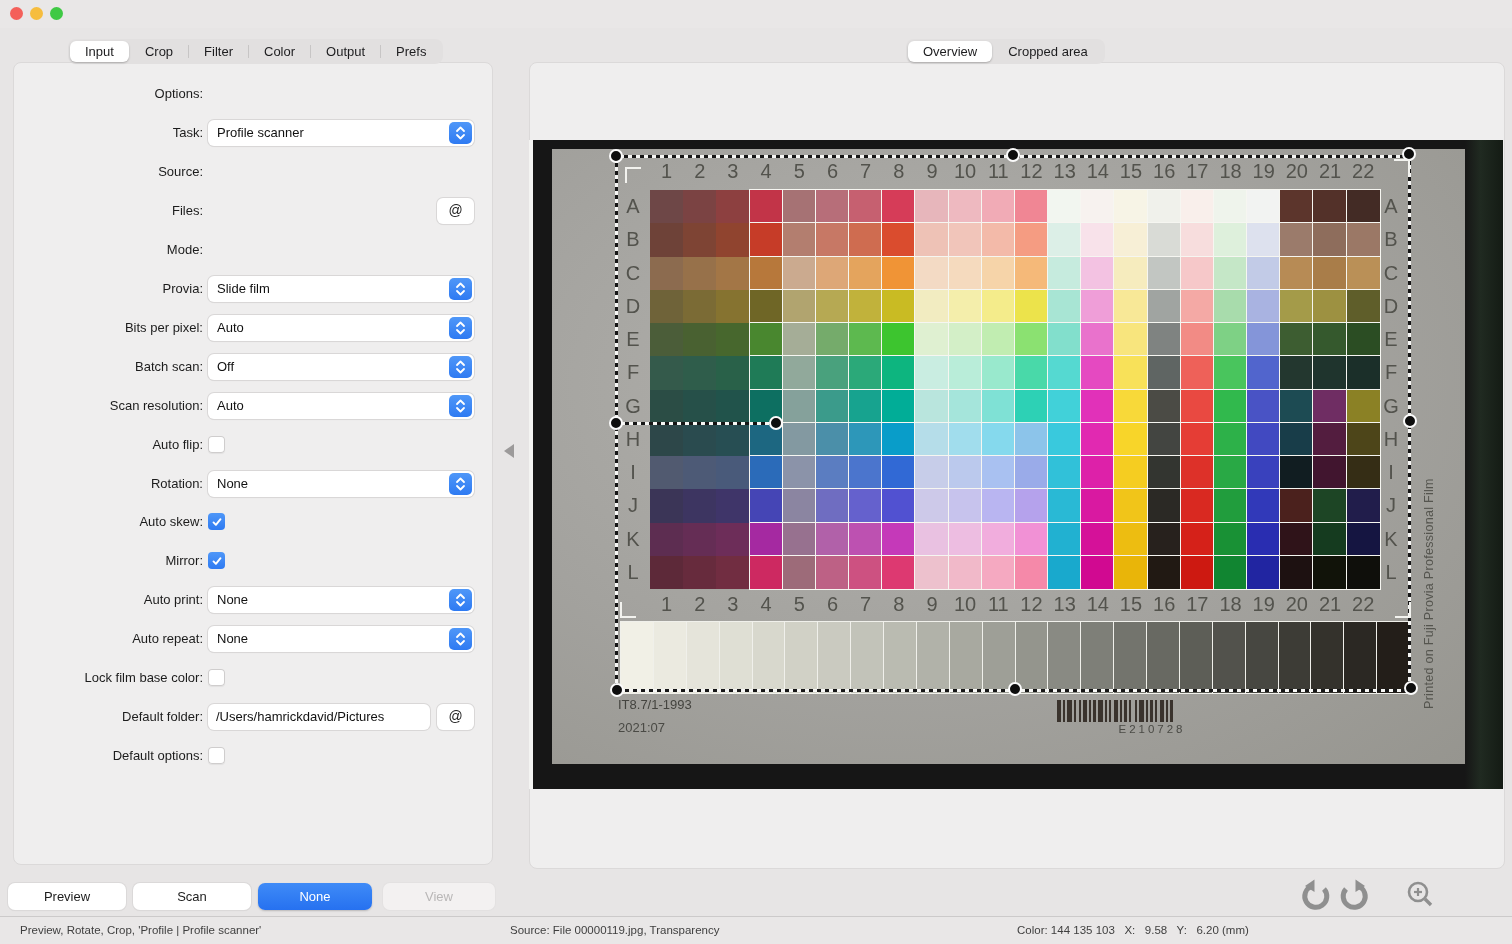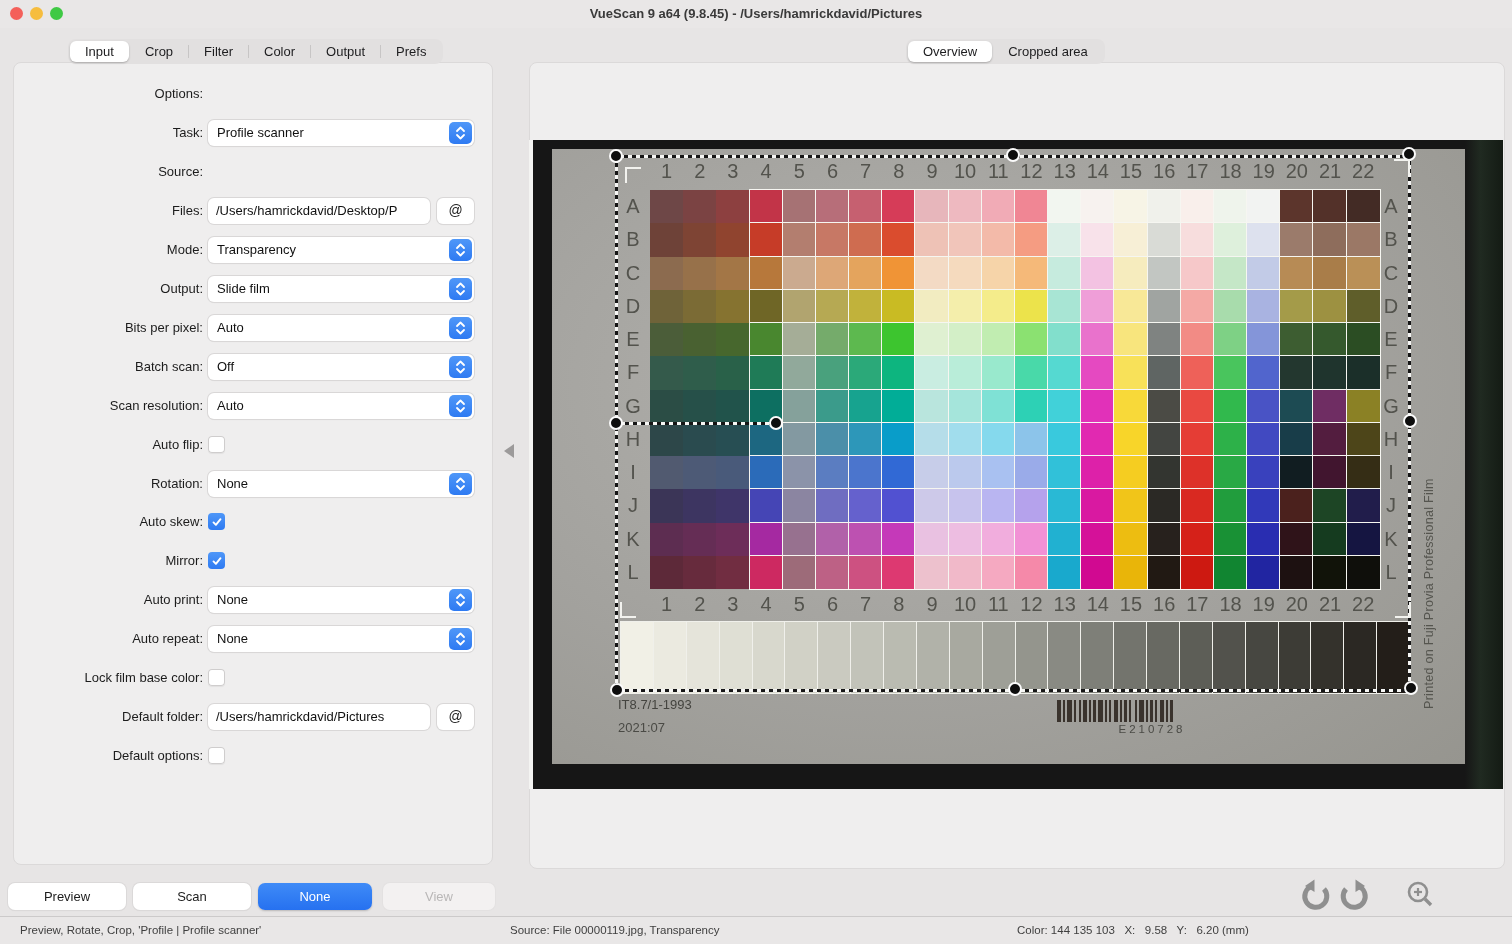--- a/index.html
+++ b/index.html
@@ -81,21 +81,20 @@
   #statusbar { position:absolute; left:0; top:916px; width:1512px; height:28px; background:#e9e7e7; border-top:1px solid #cccaca; }
   #statusbar span { position:absolute; top:7px; font-size:11.5px; color:#3f3f3f; white-space:pre; }
 </style>
 </head>
 <body>
 
 <div class="titlebar">
   <div class="tl-dot tl-red"></div>
   <div class="tl-dot tl-yellow"></div>
   <div class="tl-dot tl-green"></div>
-  <div class="win-title">VueScan 9 a64 (9.8.45) - /Users/hamrickdavid/Pictures</div>
 </div>
 
 <div id="left-panel" class="panel"></div>
 <div id="right-panel" class="panel"></div>
 
 <div id="left-tabs" class="seg">
     <div class="seg-item sel">Input</div>
     <div class="seg-sep" style="visibility: hidden;"></div>
     <div class="seg-item">Crop</div>
     <div class="seg-sep"></div>
@@ -127,39 +126,27 @@
             <path d="M2 10 L5.5 13.5 L9 10" stroke="#fff" stroke-width="1.8" fill="none" stroke-linecap="round" stroke-linejoin="round"></path>
           </svg>
         </div>
       </div>
     </div>
     <div class="frow" style="top: 158.9px;">
       <div class="flabel">Source:</div>
     </div>
     <div class="frow" style="top: 197.85px;">
       <div class="flabel">Files:</div>
-      <div class="tfield">
-        <div class="val">/Users/hamrickdavid/Desktop/P</div>
-      </div>
       <div class="atbtn">@</div>
     </div>
     <div class="frow" style="top: 236.8px;">
       <div class="flabel">Mode:</div>
-      <div class="select">
-        <div class="val">Transparency</div>
-        <div class="stepper">
-          <svg width="11" height="16" viewBox="0 0 11 16">
-            <path d="M2 6 L5.5 2.5 L9 6" stroke="#fff" stroke-width="1.8" fill="none" stroke-linecap="round" stroke-linejoin="round"></path>
-            <path d="M2 10 L5.5 13.5 L9 10" stroke="#fff" stroke-width="1.8" fill="none" stroke-linecap="round" stroke-linejoin="round"></path>
-          </svg>
-        </div>
-      </div>
     </div>
     <div class="frow" style="top: 275.75px;">
-      <div class="flabel">Output:</div>
+      <div class="flabel">Provia:</div>
       <div class="select">
         <div class="val">Slide film</div>
         <div class="stepper">
           <svg width="11" height="16" viewBox="0 0 11 16">
             <path d="M2 6 L5.5 2.5 L9 6" stroke="#fff" stroke-width="1.8" fill="none" stroke-linecap="round" stroke-linejoin="round"></path>
             <path d="M2 10 L5.5 13.5 L9 10" stroke="#fff" stroke-width="1.8" fill="none" stroke-linecap="round" stroke-linejoin="round"></path>
           </svg>
         </div>
       </div>
     </div>

